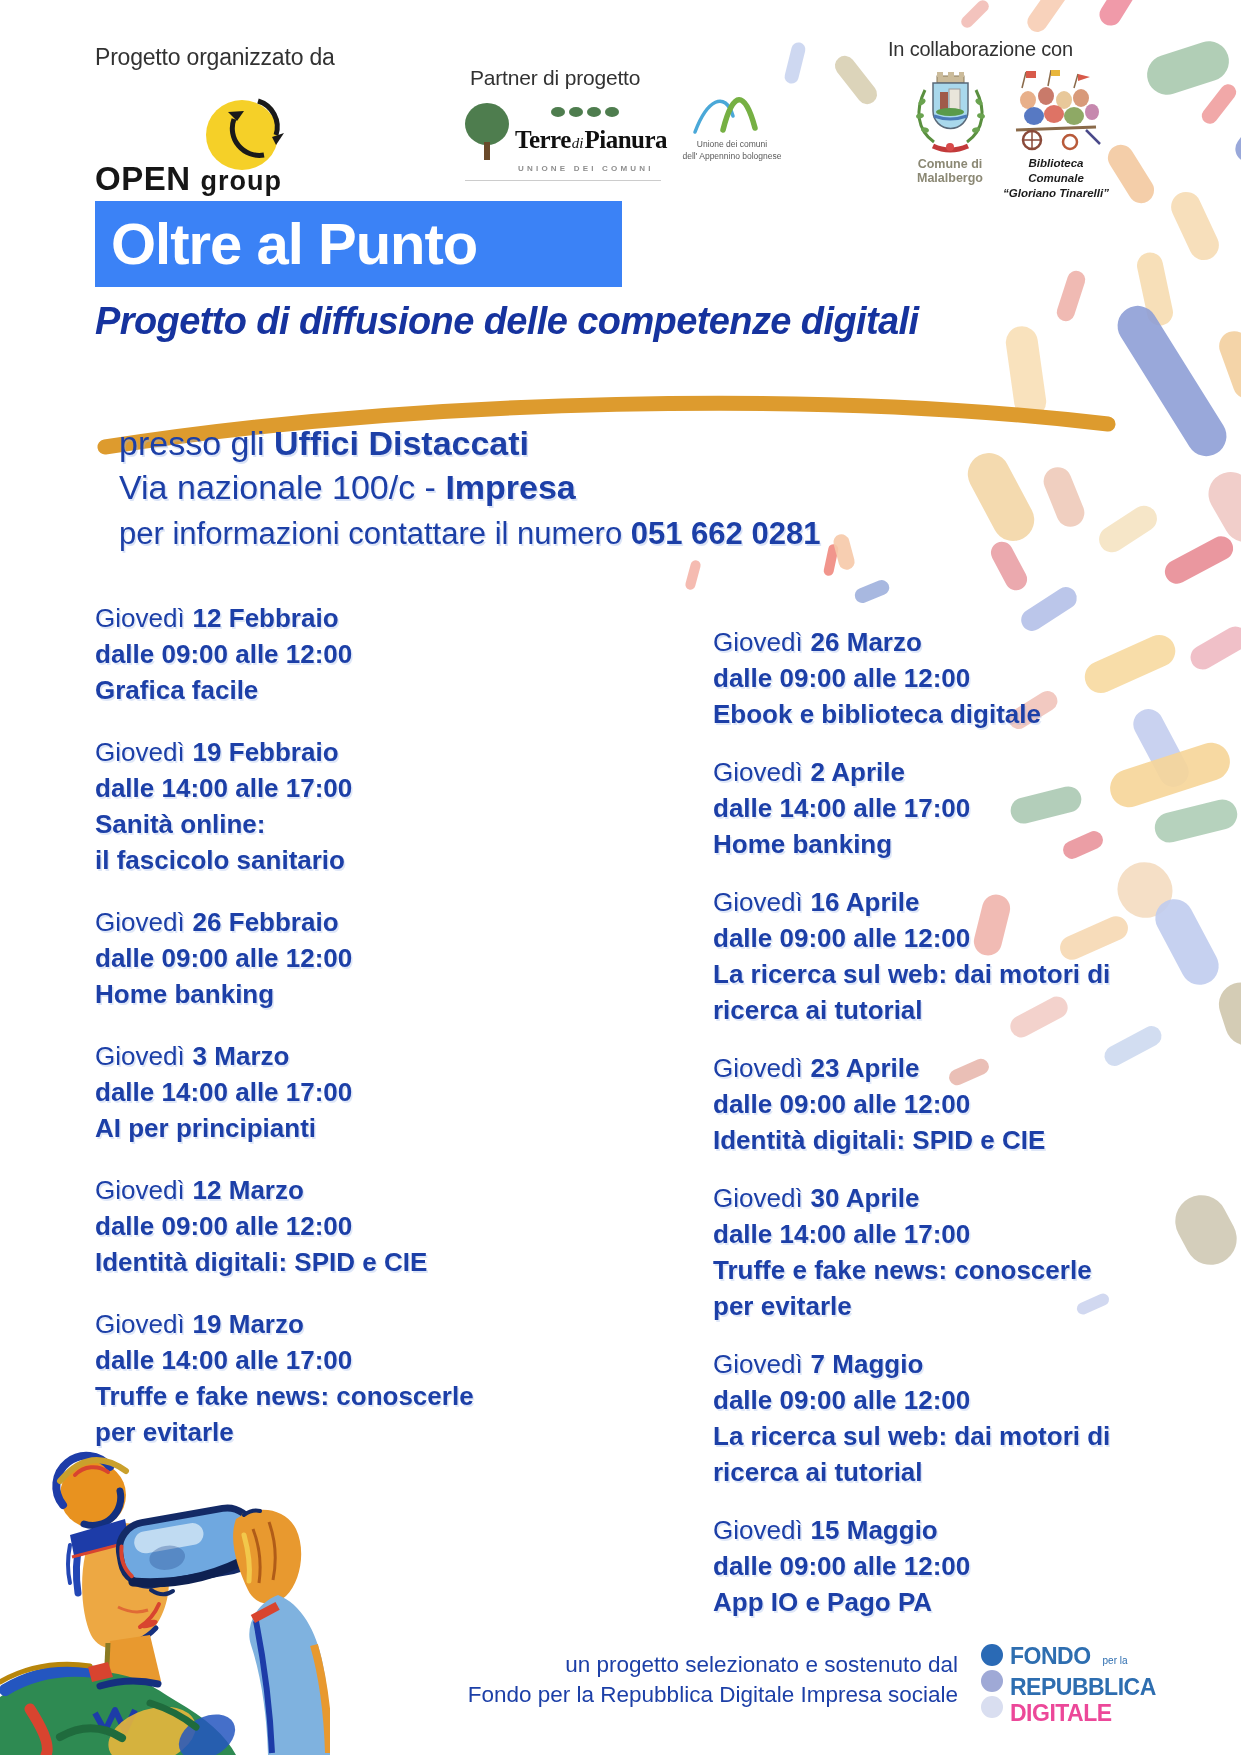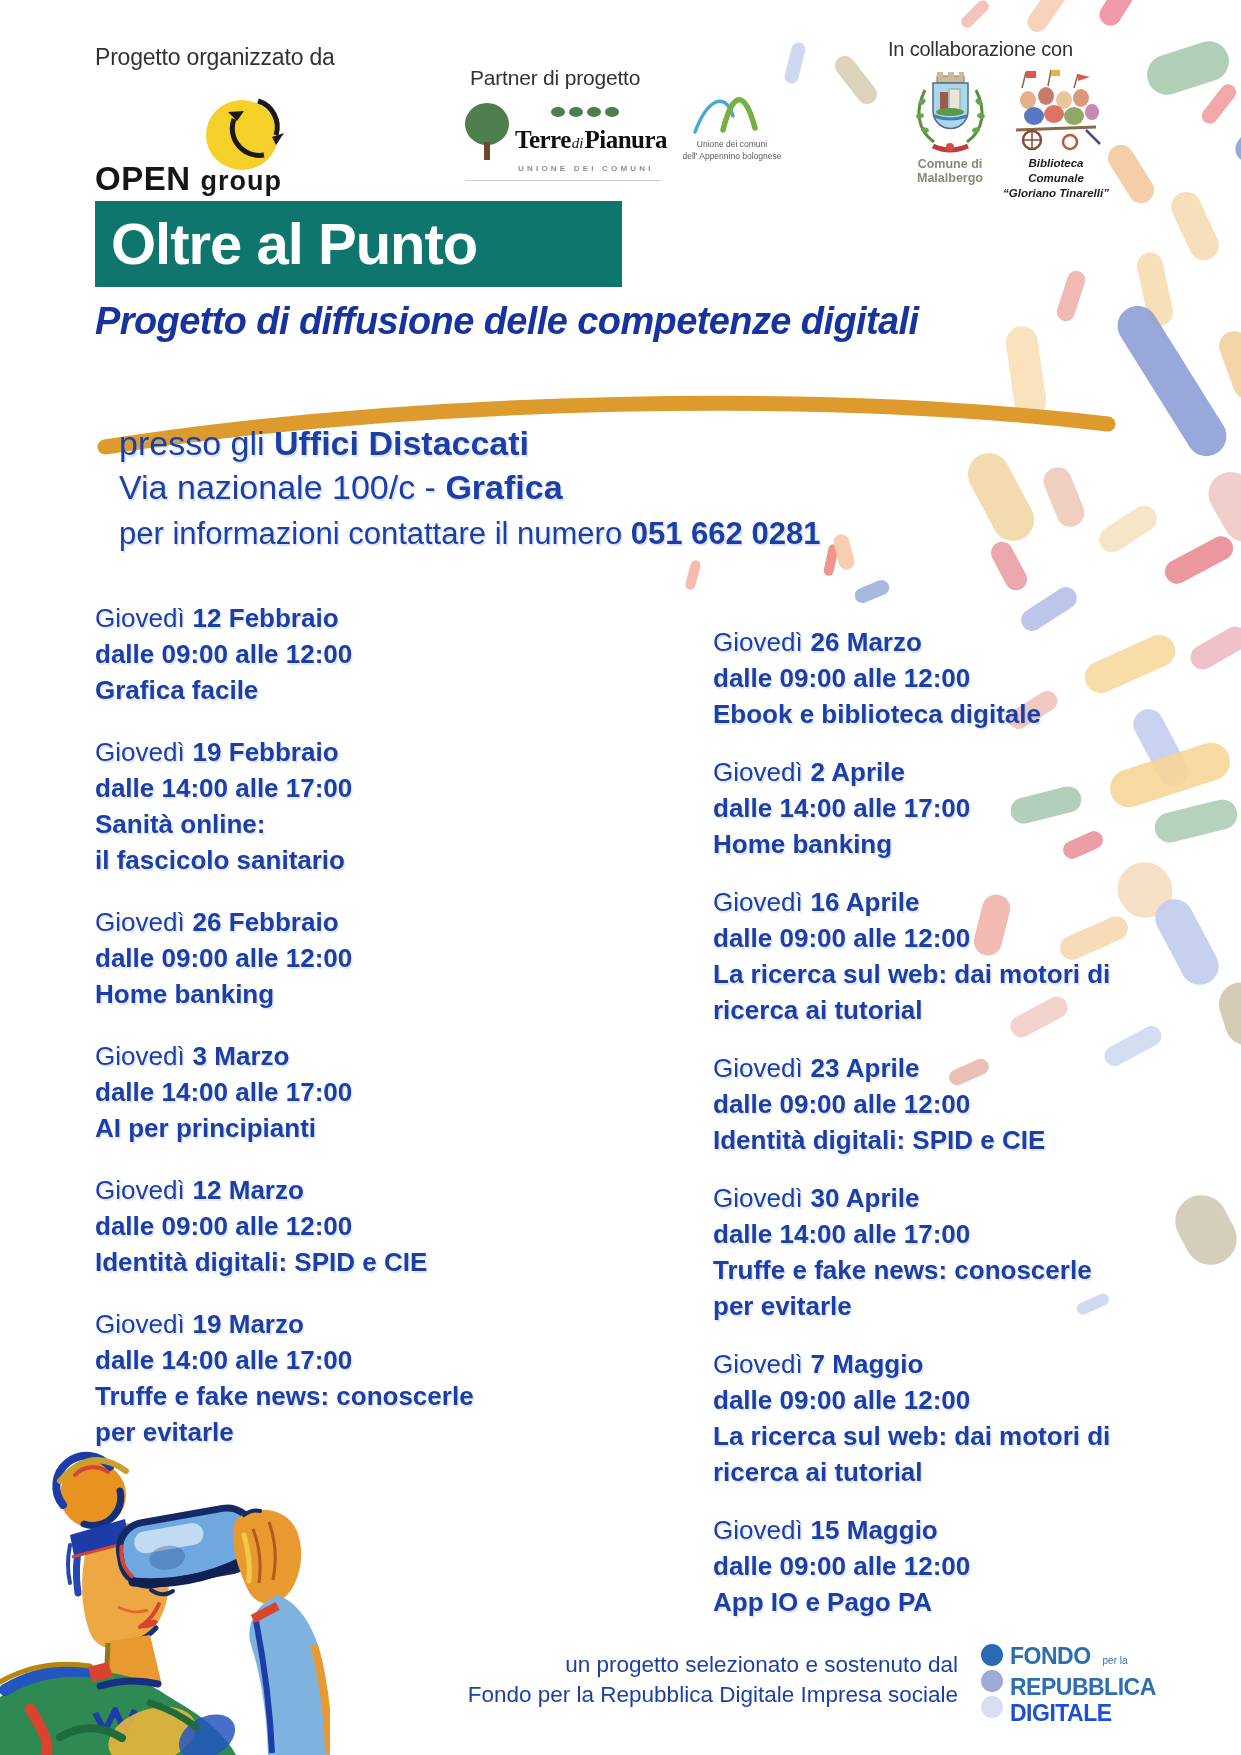--- a/index.html
+++ b/index.html
@@ -35,21 +35,21 @@
   .unione-caption{left:672px;top:138px;width:120px;text-align:center;
                   font-size:8.5px;color:#5a5a5a;line-height:12px;}
 
   
   .malalbergo-caption{left:886px;top:157px;width:128px;text-align:center;
                       font-size:12.5px;font-weight:600;color:#8b8874;}
   .biblio-caption{left:1000px;top:156px;width:112px;text-align:center;
                   font-size:11.5px;font-weight:700;font-style:italic;color:#1b1b1b;line-height:15px;}
 
   
-  .title-bar{left:95px;top:201px;width:527px;height:86px;background:#0f766e;
+  .title-bar{left:95px;top:201px;width:527px;height:86px;background:#3b82f6;
              color:#ffffff;font-size:58px;font-weight:700;line-height:86px;
              padding-left:16px;letter-spacing:-1px;box-sizing:border-box;}
   .subtitle{left:95px;top:300px;font-size:38px;font-weight:700;font-style:italic;
             color:#16339e;letter-spacing:-0.6px;white-space:nowrap;}
 
   
   .venue-line{color:#1c3fa7;white-space:nowrap;text-shadow:1.5px 1.5px 0 rgba(150,175,230,.35);margin-left:24px;}
   .venue-line b{font-weight:700;}
   .v1{left:95px;top:424px;font-size:34px;}
   .v2{left:95px;top:468px;font-size:34px;}
@@ -68,21 +68,21 @@
   .ev-topic{white-space:pre-line;}
   .ev-date{text-shadow:1.5px 1.5px 0 rgba(150,175,230,.3);}
 
   
   .footer-text{right:283px;top:1650px;text-align:right;color:#1c3fa7;
                font-size:22.5px;line-height:30px;}
   .fondo-text{left:1010px;top:1643px;color:#2e6eb0;line-height:26px;white-space:nowrap;}
   .fondo-text .l1{font-size:23px;font-weight:700;letter-spacing:-0.5px;}
   .fondo-text .perla{font-size:10px;font-weight:400;margin-left:12px;}
   .fondo-text .l2{font-size:23px;font-weight:700;letter-spacing:-0.5px;}
-  .fondo-text .l3{font-size:23px;font-weight:800;color:#1d4ed8;letter-spacing:-0.5px;}
+  .fondo-text .l3{font-size:23px;font-weight:800;color:#ec4899;letter-spacing:-0.5px;}
 </style>
 </head>
 <body>
 
 <div class="page">
 
   <svg id="strokes-svg" width="1241" height="1755">
     <g id="stroke-group">
         <rect x="1018" y="-6" width="64" height="20" rx="10" fill="#f7cdb4" opacity="0.9" transform="rotate(-55 1050 4)"></rect>
         <rect x="1092" y="-10" width="54" height="22" rx="11" fill="#ee8fa0" opacity="0.9" transform="rotate(-58 1119 1)"></rect>
@@ -221,21 +221,21 @@
     </svg>
     <div class="abs biblio-caption">
       <div>Biblioteca Comunale</div>
       <div>“Gloriano Tinarelli”</div>
     </div>
 
     <div class="abs title-bar">Oltre al Punto</div>
     <div class="abs subtitle">Progetto di diffusione delle competenze digitali</div>
 
     <div class="abs venue-line v1"><span>presso gli </span><b>Uffici Distaccati</b></div>
-    <div class="abs venue-line v2"><span>Via nazionale 100/c - </span><b>Grafica</b></div>
+    <div class="abs venue-line v2"><span>Via nazionale 100/c - </span><b>Impresa</b></div>
     <div class="abs venue-line v3"><span>per informazioni contattare il numero </span><b>051 662 0281</b></div>
 
     <div class="col col-left">
       <div class="ev">
         <div class="ev-date"><span class="day">Giovedì</span><span class="d">12 Febbraio</span></div>
         <div class="ev-time">dalle 09:00 alle 12:00</div>
         <div class="ev-topic">Grafica facile</div>
       </div>
       <div class="ev">
         <div class="ev-date"><span class="day">Giovedì</span><span class="d">19 Febbraio</span></div>

